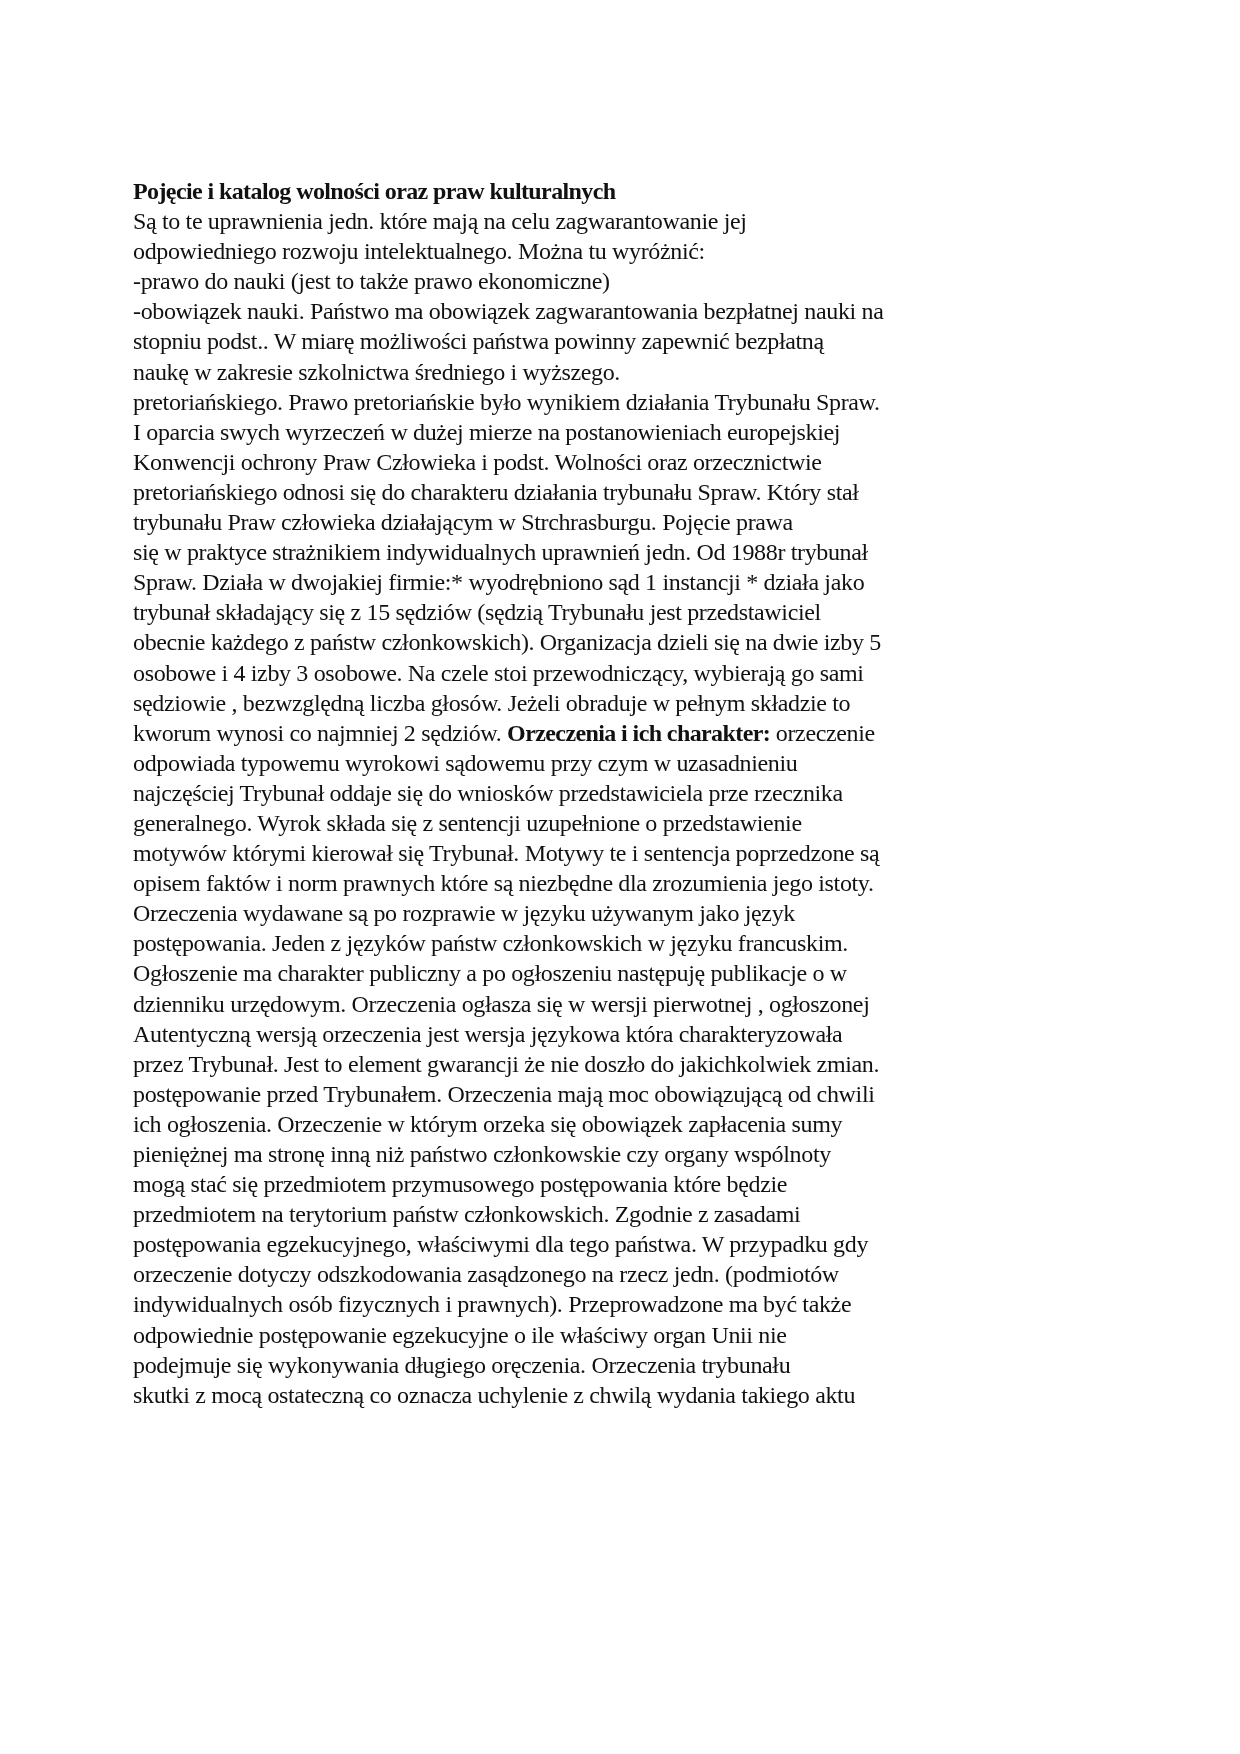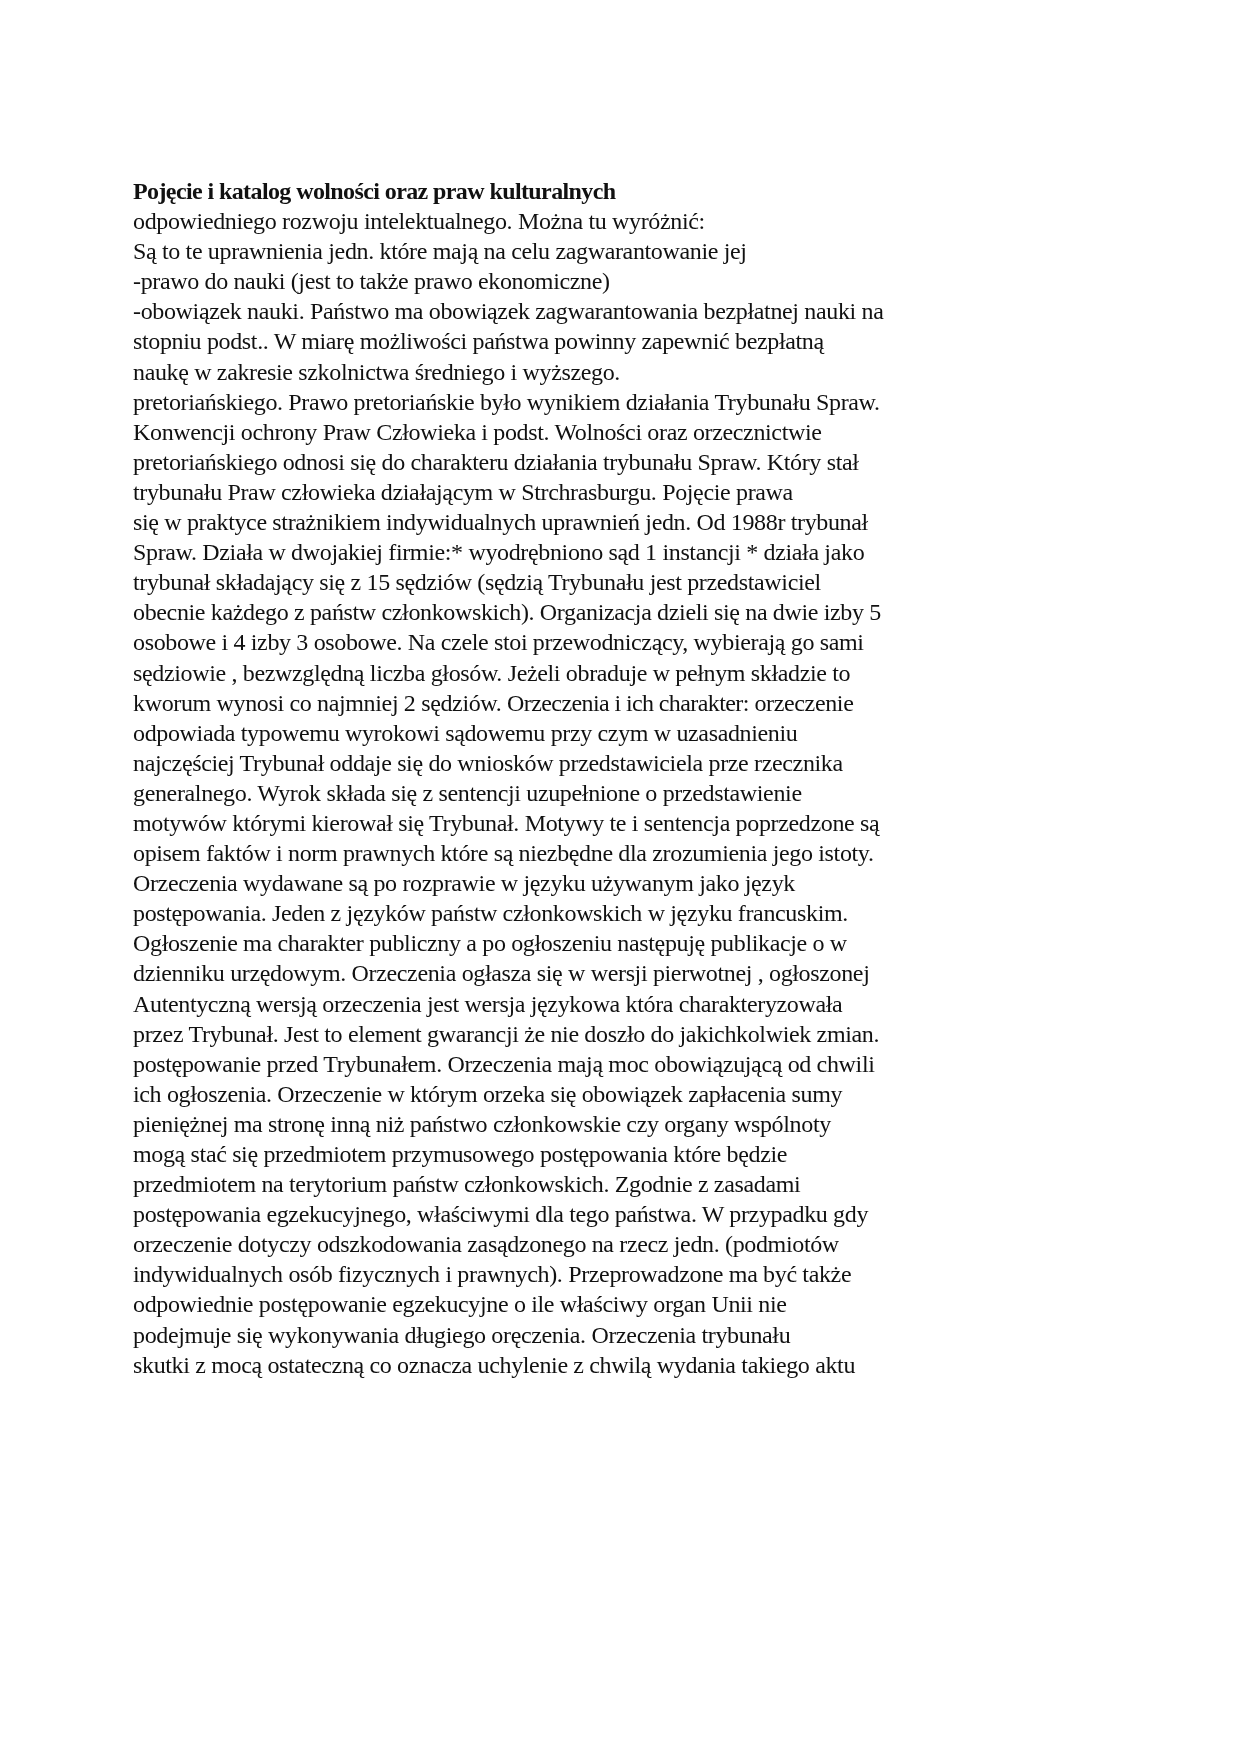--- a/index.html
+++ b/index.html
@@ -9,35 +9,36 @@
     background: #ffffff;
   }
   .text-block {
     position: absolute; left: 133px; top: 176px; width: 960px;
     font-family: "Liberation Serif", "DejaVu Serif", serif;
     font-size: 24px; line-height: 30.1px; color: #111111;
     letter-spacing: -0.35px;
   }
   .line { white-space: nowrap; display: block; height: 30.1px; }
   .title { font-weight: bold; letter-spacing: -0.6px; }
-  .bold { font-weight: normal; letter-spacing: -0.6px; }
+  .bold { font-weight: bold; letter-spacing: -0.6px; }
 </style>
 </head>
 <body>
 
 <div class="page">
   <div class="text-block">
     <span class="line title">Pojęcie i katalog wolności  oraz praw kulturalnych</span>
+    <span class="line">Są to te uprawnienia jedn. które mają na celu zagwarantowanie jej</span>
     <span class="line">odpowiedniego rozwoju intelektualnego. Można tu wyróżnić:</span>
-    <span class="line">Są to te uprawnienia jedn. które mają na celu zagwarantowanie jej</span>
     <span class="line">-prawo do nauki (jest to także prawo ekonomiczne)</span>
     <span class="line">-obowiązek nauki. Państwo ma obowiązek zagwarantowania bezpłatnej nauki na</span>
     <span class="line">stopniu podst.. W miarę możliwości państwa powinny zapewnić bezpłatną</span>
     <span class="line">naukę w zakresie szkolnictwa średniego i wyższego.</span>
     <span class="line">pretoriańskiego. Prawo pretoriańskie było wynikiem działania Trybunału Spraw.</span>
+    <span class="line">I  oparcia swych wyrzeczeń  w dużej mierze  na postanowieniach europejskiej</span>
     <span class="line">Konwencji ochrony Praw Człowieka i podst. Wolności oraz orzecznictwie</span>
     <span class="line">pretoriańskiego odnosi się do charakteru działania  trybunału Spraw. Który stał</span>
     <span class="line">trybunału Praw człowieka działającym w Strchrasburgu. Pojęcie prawa</span>
     <span class="line">się w praktyce strażnikiem indywidualnych uprawnień jedn. Od 1988r trybunał</span>
     <span class="line">Spraw. Działa w dwojakiej firmie:* wyodrębniono sąd 1 instancji * działa jako</span>
     <span class="line">trybunał składający się z 15 sędziów (sędzią Trybunału jest przedstawiciel</span>
     <span class="line">obecnie każdego z państw członkowskich). Organizacja dzieli się na dwie izby 5</span>
     <span class="line">osobowe i 4 izby 3 osobowe. Na czele stoi przewodniczący, wybierają go sami</span>
     <span class="line">sędziowie , bezwzględną liczba głosów. Jeżeli obraduje w pełnym składzie to</span>
     <span class="line"><span>kworum wynosi co najmniej 2 sędziów. </span><span class="bold">Orzeczenia i ich charakter:</span><span> orzeczenie</span></span>

